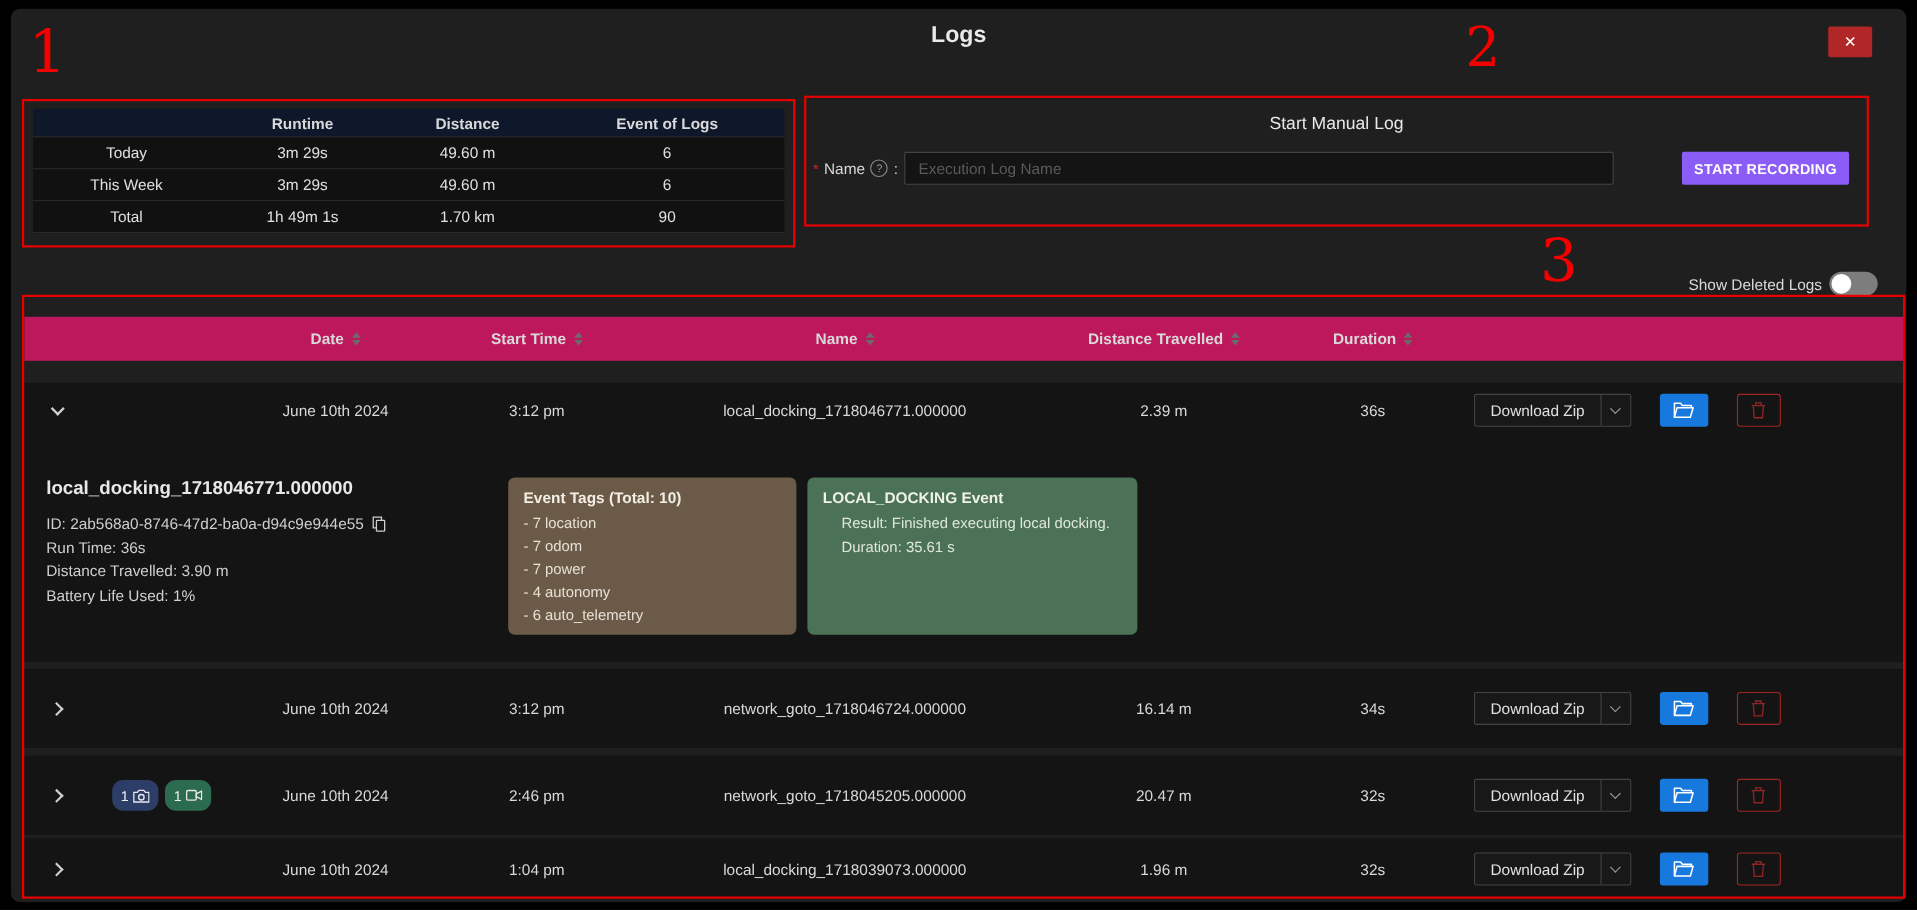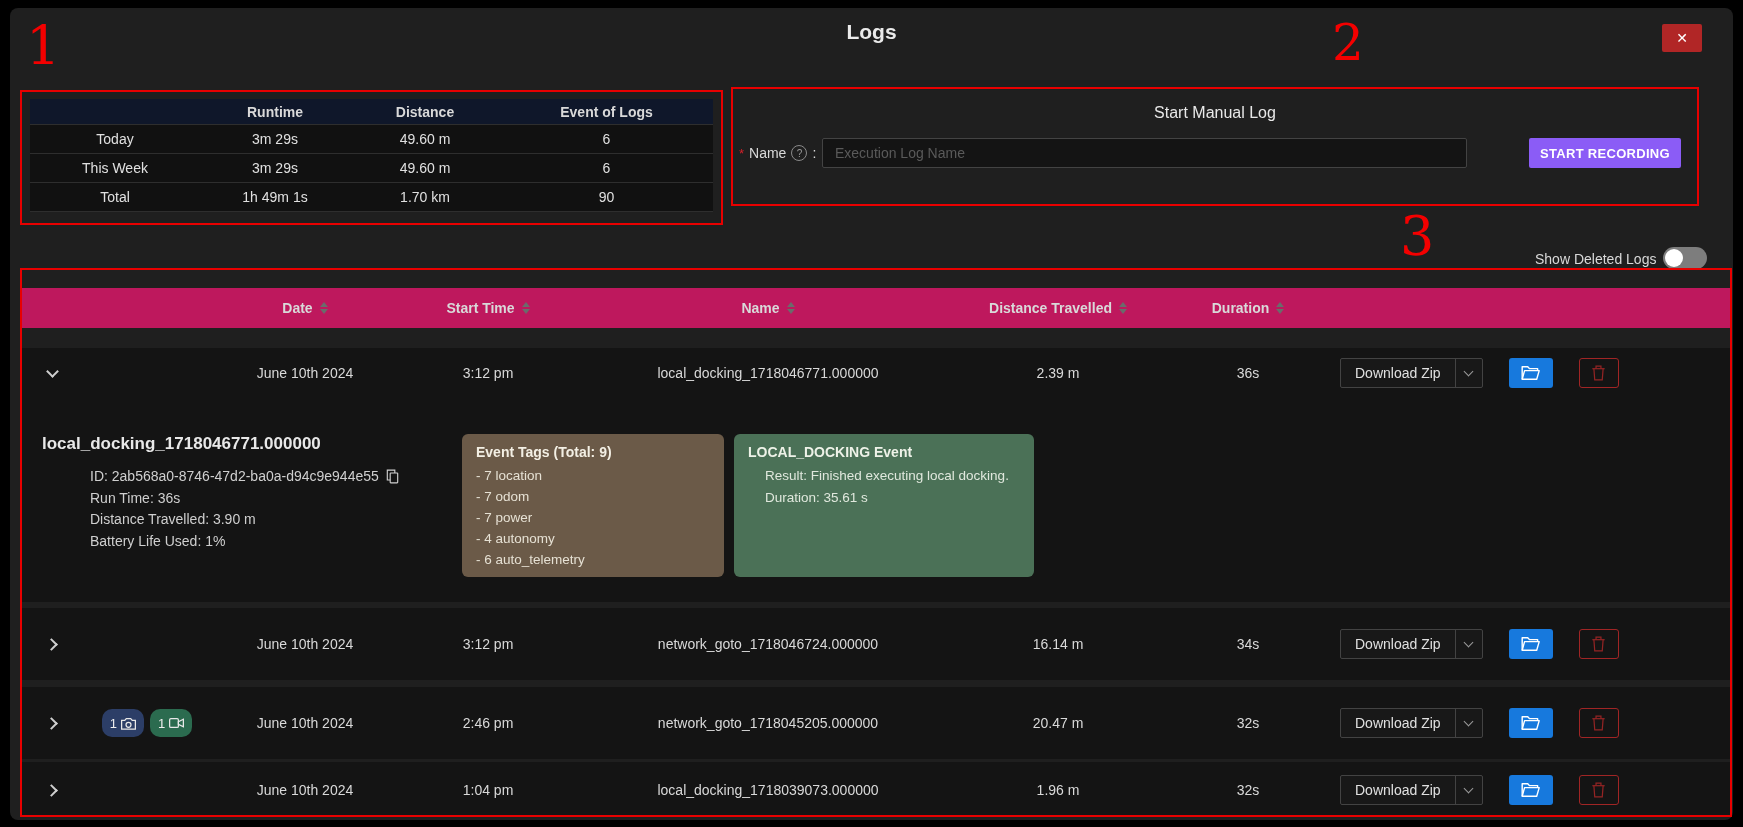--- a/index.html
+++ b/index.html
@@ -89,21 +89,21 @@
   .btn-trash { width:40px; height:30px; background:transparent; border:1px solid #a02525; border-radius:3px; display:flex; align-items:center; justify-content:center; cursor:pointer; }
 
   .badge { height:28px; border-radius:10px; padding:0 8px; display:flex; align-items:center; gap:4px; font-size:13px; color:#eee; }
   .badge-blue { background:#2c3e67; }
   .badge-green { background:#2b6b4f; }
 
   
   .detail { height:204px; display:flex; padding:36px 0 0 20px; }
   .detail-info { width:420px; }
   .detail-info .d-title { font-size:17px; font-weight:700; color:#e8e8e8; margin-bottom:12px; }
-  .detail-info .d-line { font-size:14px; color:#cfcfcf; line-height:21.5px; display:flex; align-items:center; gap:7px;margin-left:48px; }
+  .detail-info .d-line { font-size:14px; color:#cfcfcf; line-height:21.5px; display:flex; align-items:center; gap:7px; }
   .copy-btn { background:none; border:none; padding:0; cursor:pointer; display:inline-flex; }
   .box-tags { width:262px; height:143px; margin-right:10px; background:#6b5a48; border-radius:6px; padding:10px 14px; }
   .box-tags .b-title { font-size:14px; font-weight:700; color:#f3efe4; margin-bottom:5px; }
   .box-tags .b-item { font-size:13.5px; color:#e6e1d4; line-height:21px; }
   .box-event { width:300px; height:143px; background:#4b7157; border-radius:6px; padding:10px 14px; }
   .box-event .b-title { font-size:14px; font-weight:700; color:#eef2e8; margin-bottom:5px; }
   .box-event .b-line { font-size:13.5px; color:#e0e8dd; line-height:22px;margin-left:17px; }
 </style>
 </head>
 <body>
@@ -249,21 +249,21 @@
                 <rect x="7" y="7" width="13" height="17" rx="1"></rect>
                 <path d="M15 7V2H2v17h5"></path>
               </svg>
           </button>
         </div>
         <div class="d-line">Run Time: 36s</div>
         <div class="d-line">Distance Travelled: 3.90 m</div>
         <div class="d-line">Battery Life Used: 1%</div>
       </div>
       <div class="box-tags">
-        <div class="b-title">Event Tags (Total: 9)</div>
+        <div class="b-title">Event Tags (Total: 10)</div>
         <div class="b-item">- 7 location</div>
         <div class="b-item">- 7 odom</div>
         <div class="b-item">- 7 power</div>
         <div class="b-item">- 4 autonomy</div>
         <div class="b-item">- 6 auto_telemetry</div>
       </div>
       <div class="box-event">
         <div class="b-title">LOCAL_DOCKING Event</div>
         <div class="b-line">Result: Finished executing local docking.</div>
         <div class="b-line">Duration: 35.61 s</div>

